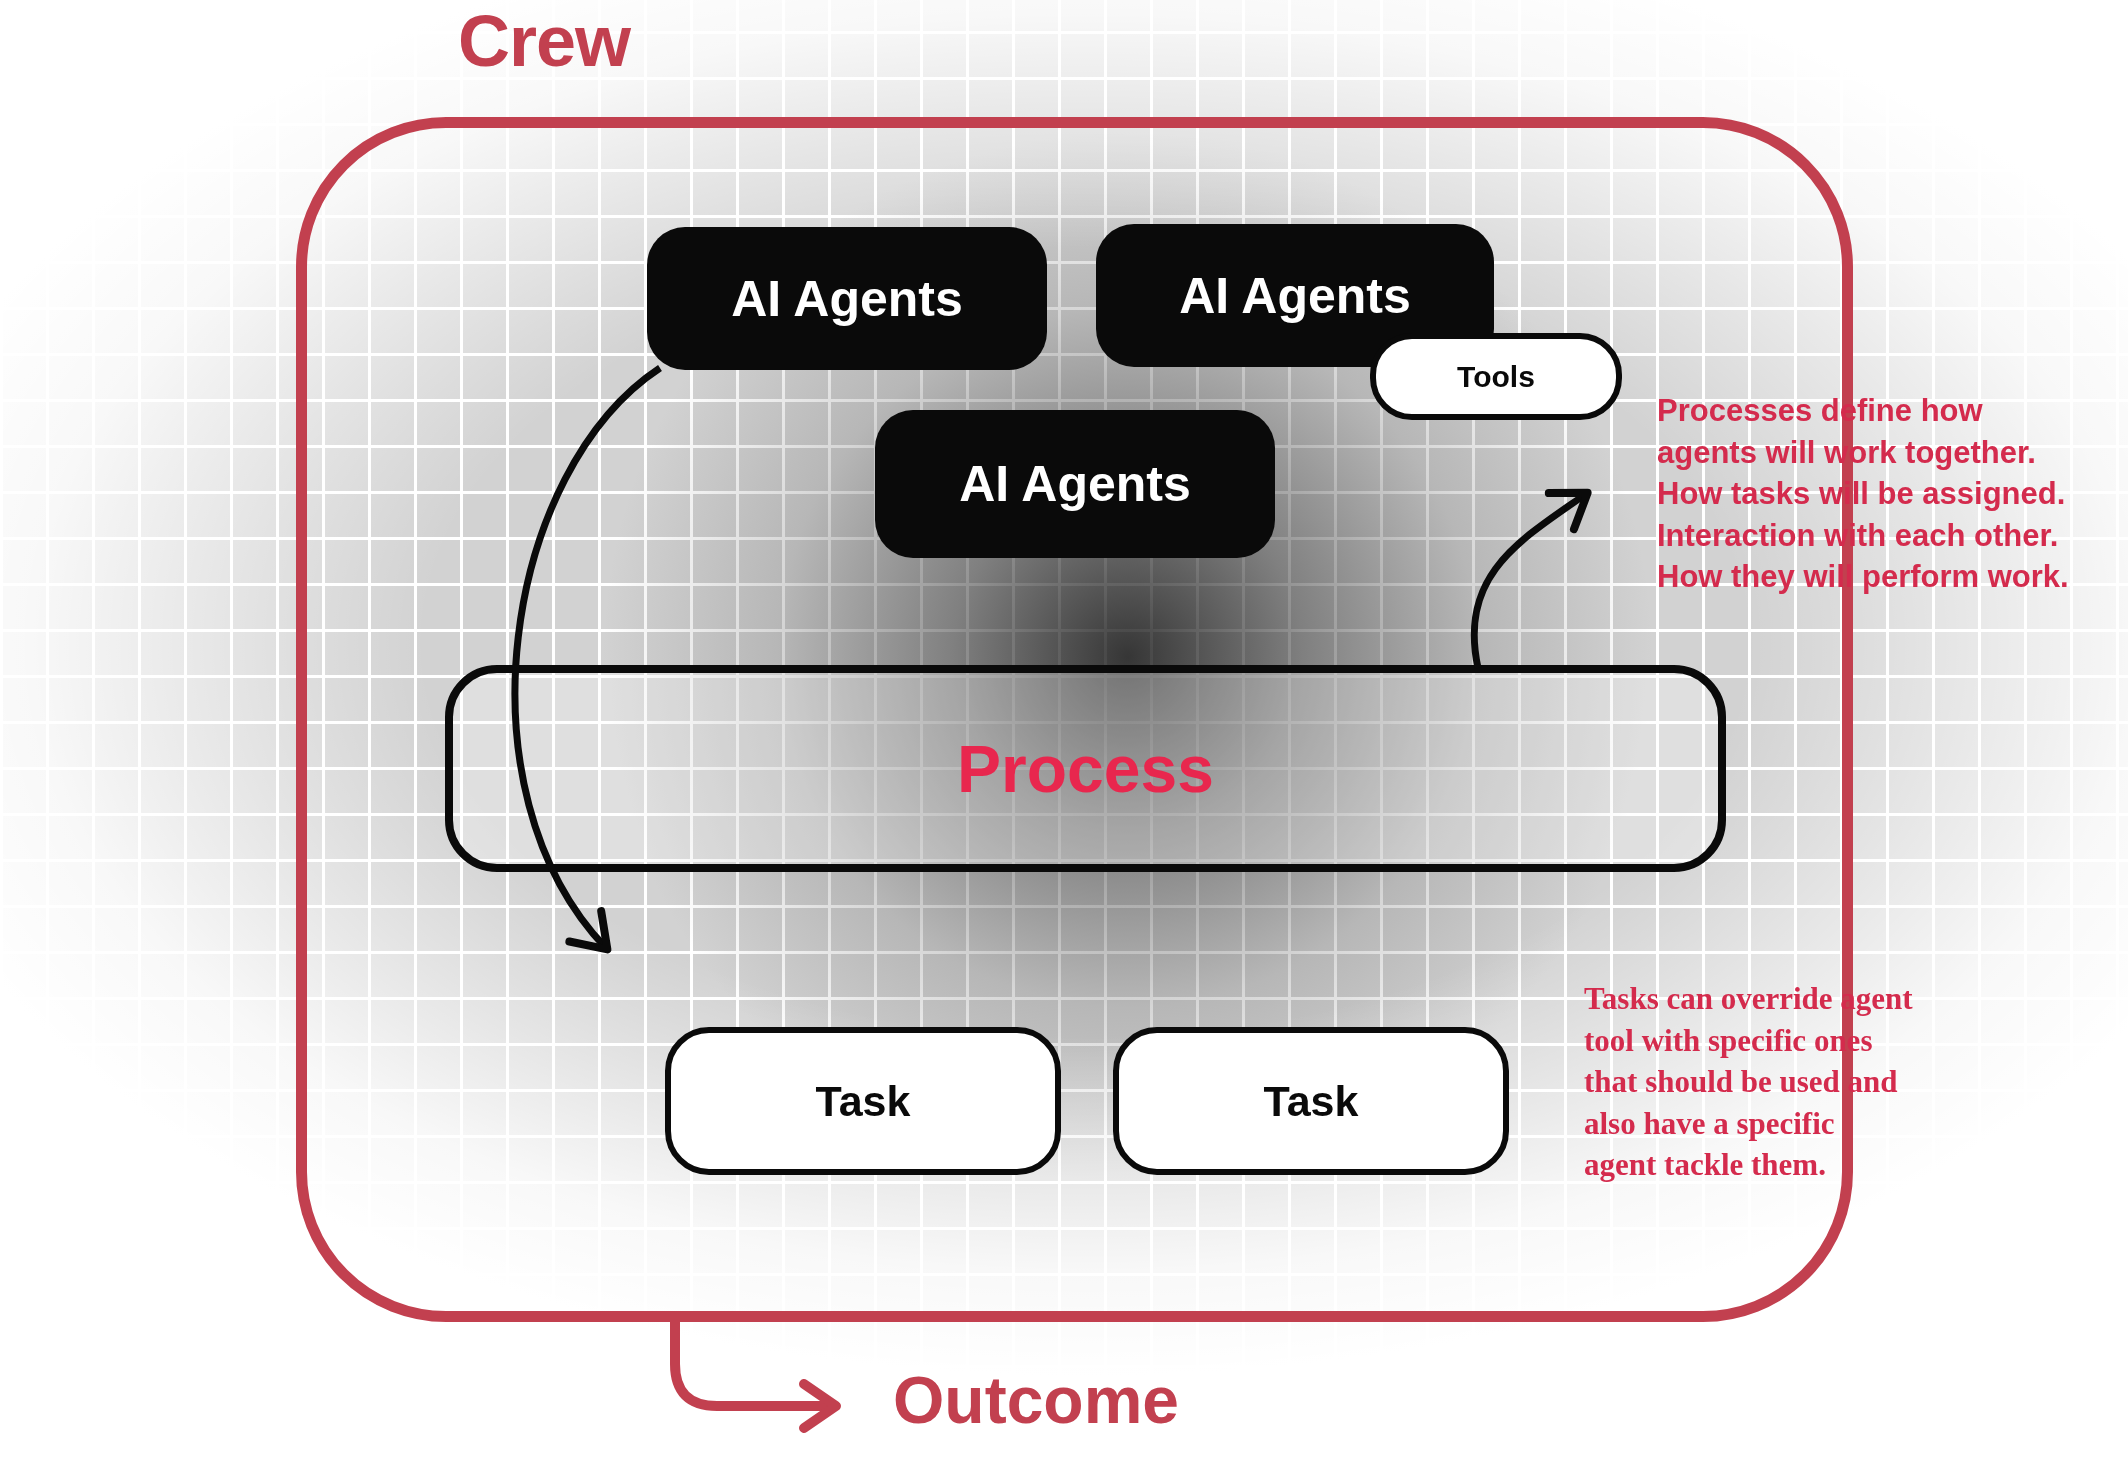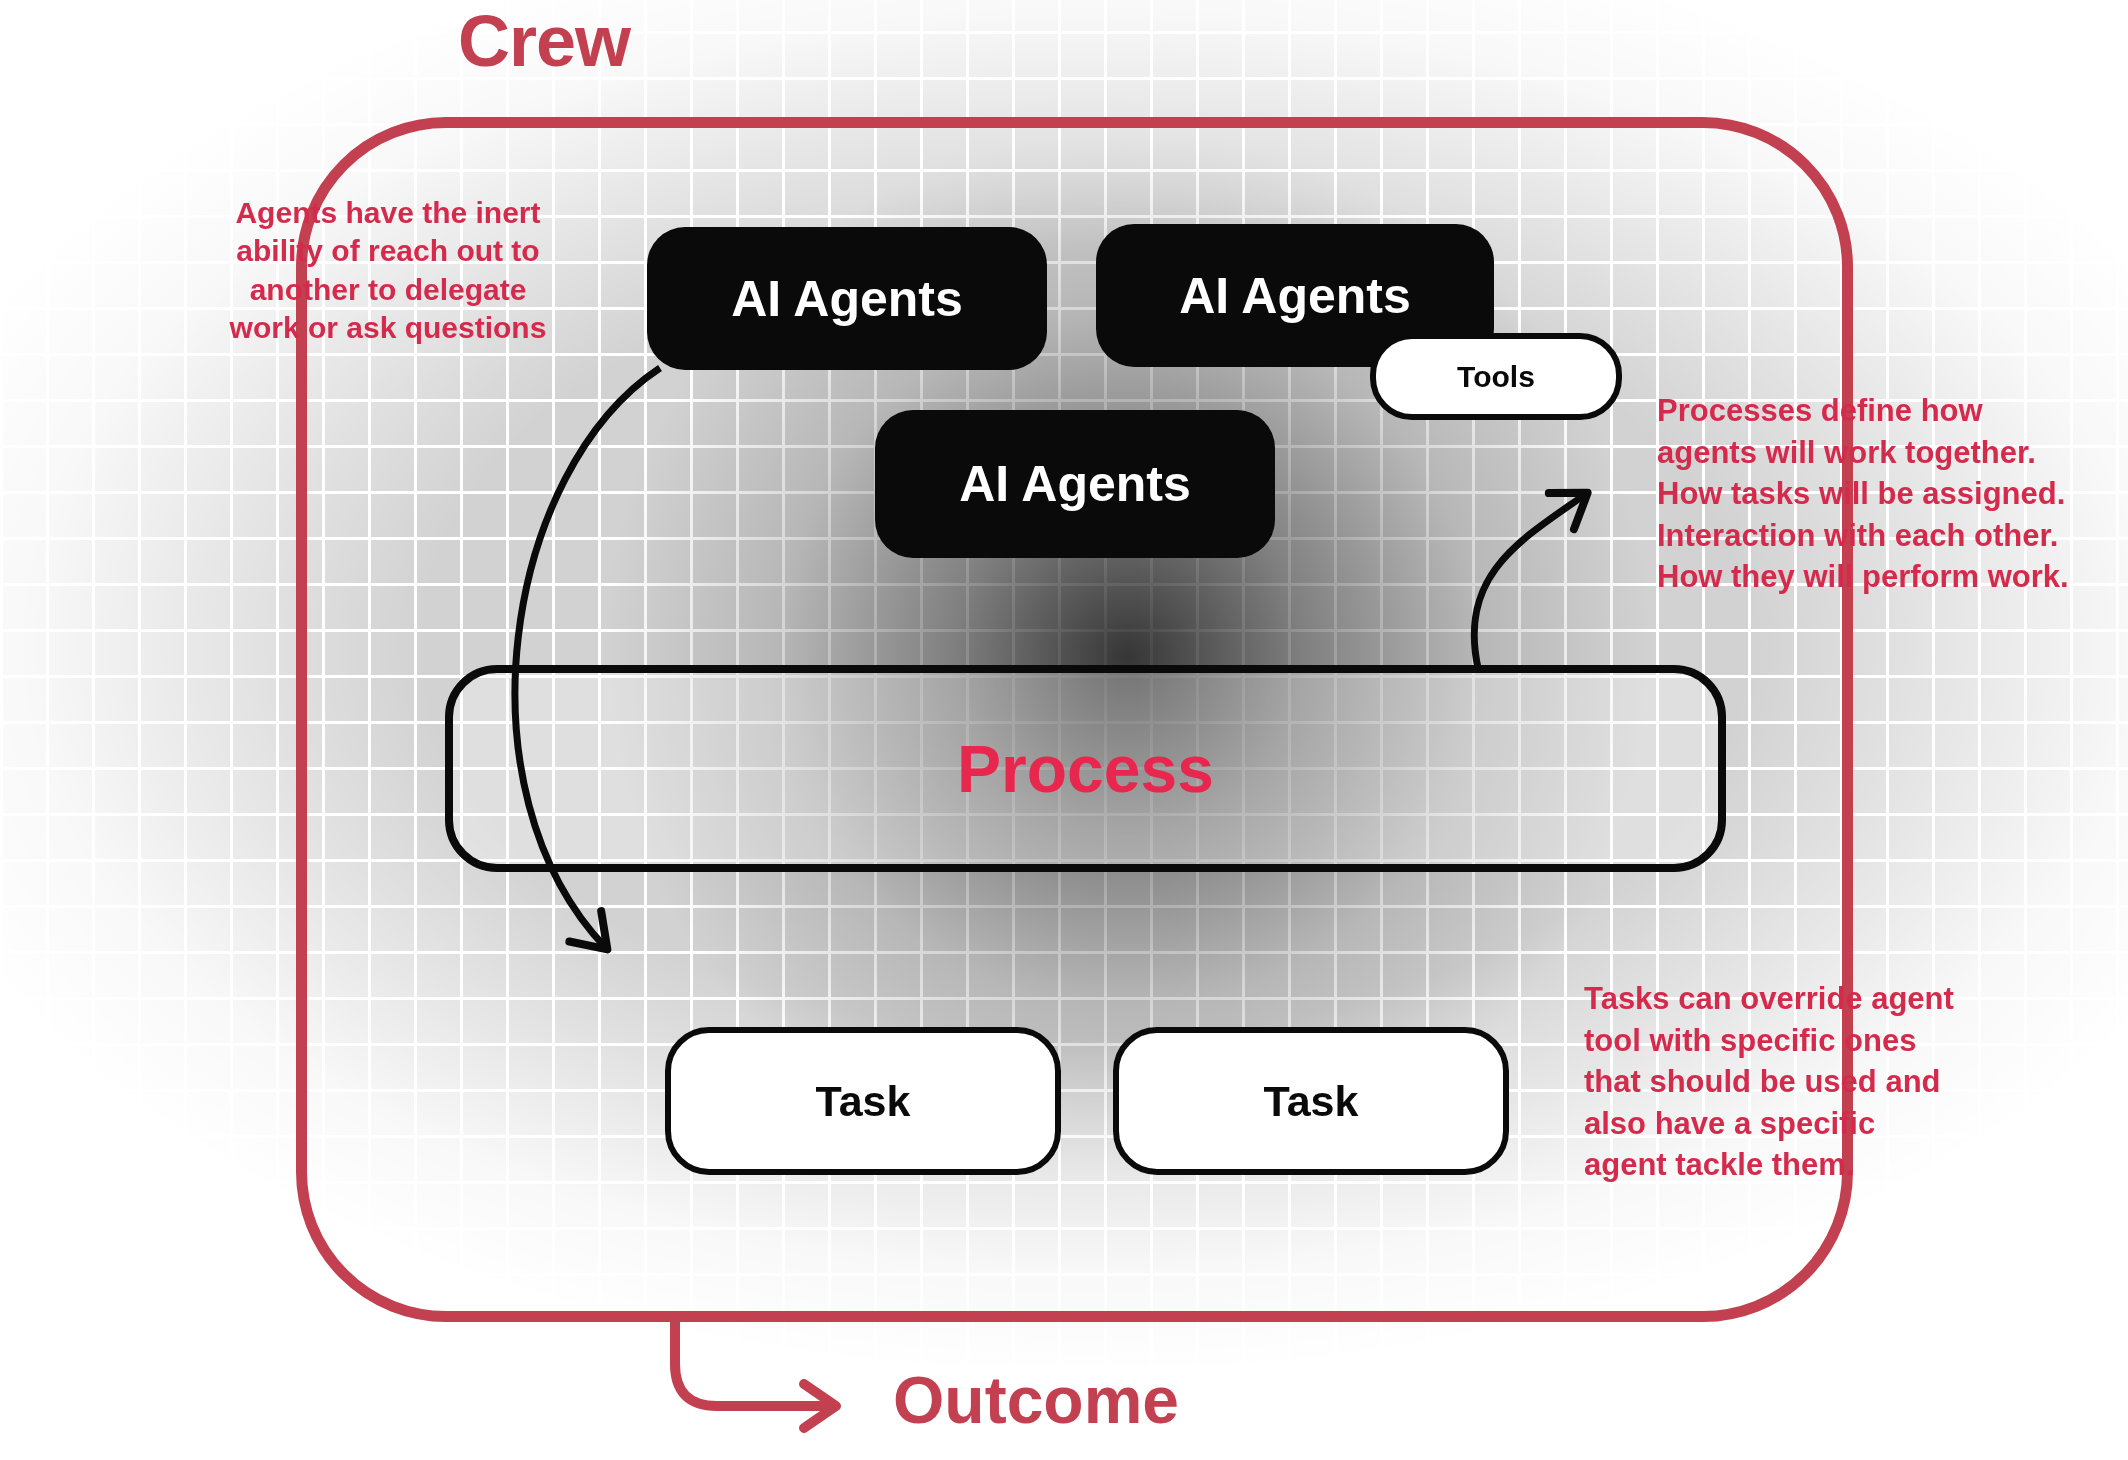--- a/index.html
+++ b/index.html
@@ -89,21 +89,21 @@
     font-size:30px; line-height:1.28;
   }
   .right-top-note {
     left:1657px; top:390px; width:480px;
     text-align:left;
     font-size:31px; line-height:1.34;
   }
   .right-bottom-note {
     left:1584px; top:978px; width:470px;
     text-align:left;
-    font-size:31px; line-height:1.34;
+    font-size:31px; line-height:1.34;font-family:Liberation Serif, serif;
   }
   .outcome {
     position:absolute; left:893px; top:1362px;
     font-size:66px; font-weight:bold;
     color:var(--accent, #c2404f);
     z-index:5;
     text-align:center;
   }
   .arrows {
     position:absolute; left:0; top:0;
@@ -114,24 +114,20 @@
 </style>
 </head>
 <body>
 
 <div class="canvas">
 
   <div class="crew-border"></div>
 
   <div class="title">Crew</div>
 
-  <div class="annotation left-note">Agents have the inert
-ability of reach out to
-another to delegate
-work or ask questions</div>
 
   <div class="annotation right-top-note">Processes define how
 agents will work together.
 How tasks will be assigned.
 Interaction with each other.
 How they will perform work.</div>
 
   <div class="annotation right-bottom-note">Tasks can override agent
 tool with specific ones
 that should be used and

